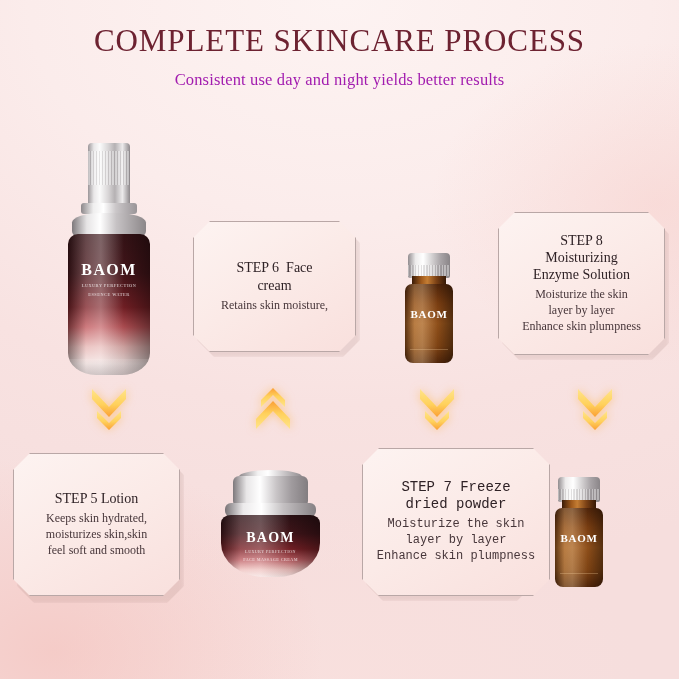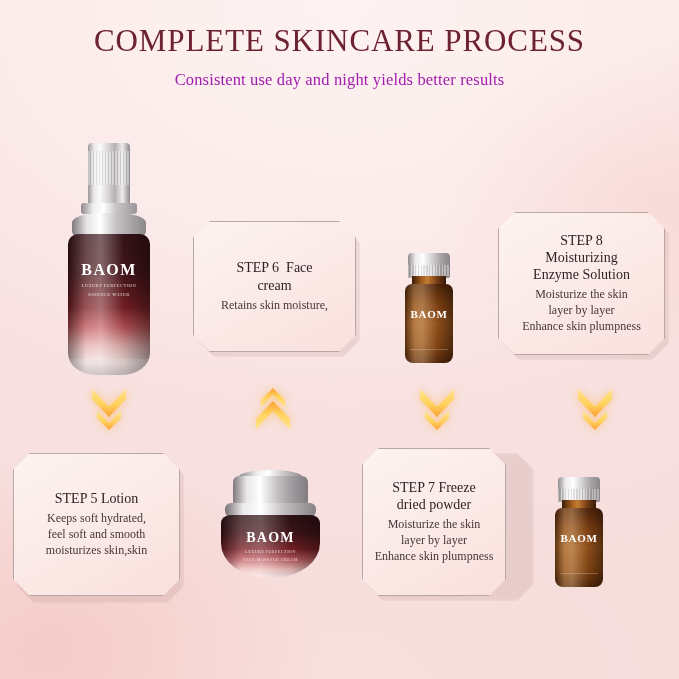--- a/index.html
+++ b/index.html
@@ -59,21 +59,21 @@
   .c-title { font-size:14px; color:#2f2226; line-height:1.22; margin-bottom:4px; }
   .c-body  { font-size:12px; color:#47363a; line-height:1.33; }
 
   
   #card-step6 { left:193px; top:221px; width:163px; height:131px; }
   #shadow-step6 { left:197px; top:226px; width:163px; height:131px; }
   #card-step8 { left:498px; top:212px; width:167px; height:143px; }
   #shadow-step8 { left:502px; top:217px; width:167px; height:143px; }
   #card-step5 { left:13px;  top:453px; width:167px; height:143px; }
   #shadow-step5 { left:17px; top:458px; width:167px; height:145px; }
-  #card-step7 { left:362px; top:448px; width:144px; height:148px; }
+  #card-step7 { left:362px; top:448px; width:188px; height:148px;font-family:Liberation Mono, monospace; }
   #shadow-step7 { left:366px; top:453px; width:168px; height:148px; }
 
   
   .arrow { position:absolute; width:46px; height:52px; }
   .arrow svg { width:100%; height:100%; display:block;
     filter:drop-shadow(0 0 5px rgba(255,176,60,.55)); }
   #arrow-1 { left:86px;  top:383px; }
   #arrow-2 { left:250px; top:383px; }
   #arrow-3 { left:414px; top:383px; }
   #arrow-4 { left:572px; top:383px; }
@@ -252,23 +252,23 @@
     <div>Moisturize the skin</div>
     <div>layer by layer</div>
     <div>Enhance skin plumpness</div>
   </div>
 </div>
 
 <div class="card-shadow" id="shadow-step5"></div>
 <div class="card" id="card-step5">
   <div class="c-title">STEP 5 Lotion</div>
   <div class="c-body">
-    <div>Keeps soft hydrated,</div>
+    <div>Keeps skin hydrated,</div>
+    <div>moisturizes skin,skin</div>
     <div>feel soft and smooth</div>
-    <div>moisturizes skin,skin</div>
   </div>
 </div>
 
 <div class="card-shadow" id="shadow-step7"></div>
 <div class="card" id="card-step7">
   <div class="c-title">STEP 7 Freeze<br>dried powder</div>
   <div class="c-body">
     <div>Moisturize the skin</div>
     <div>layer by layer</div>
     <div>Enhance skin plumpness</div>

